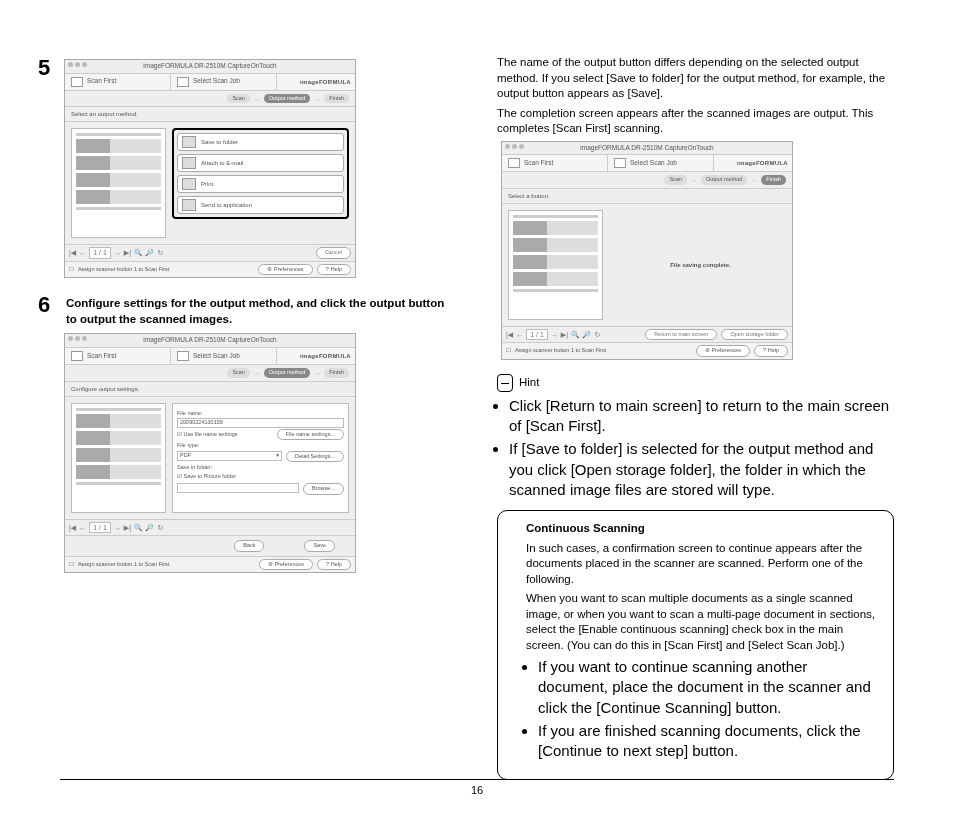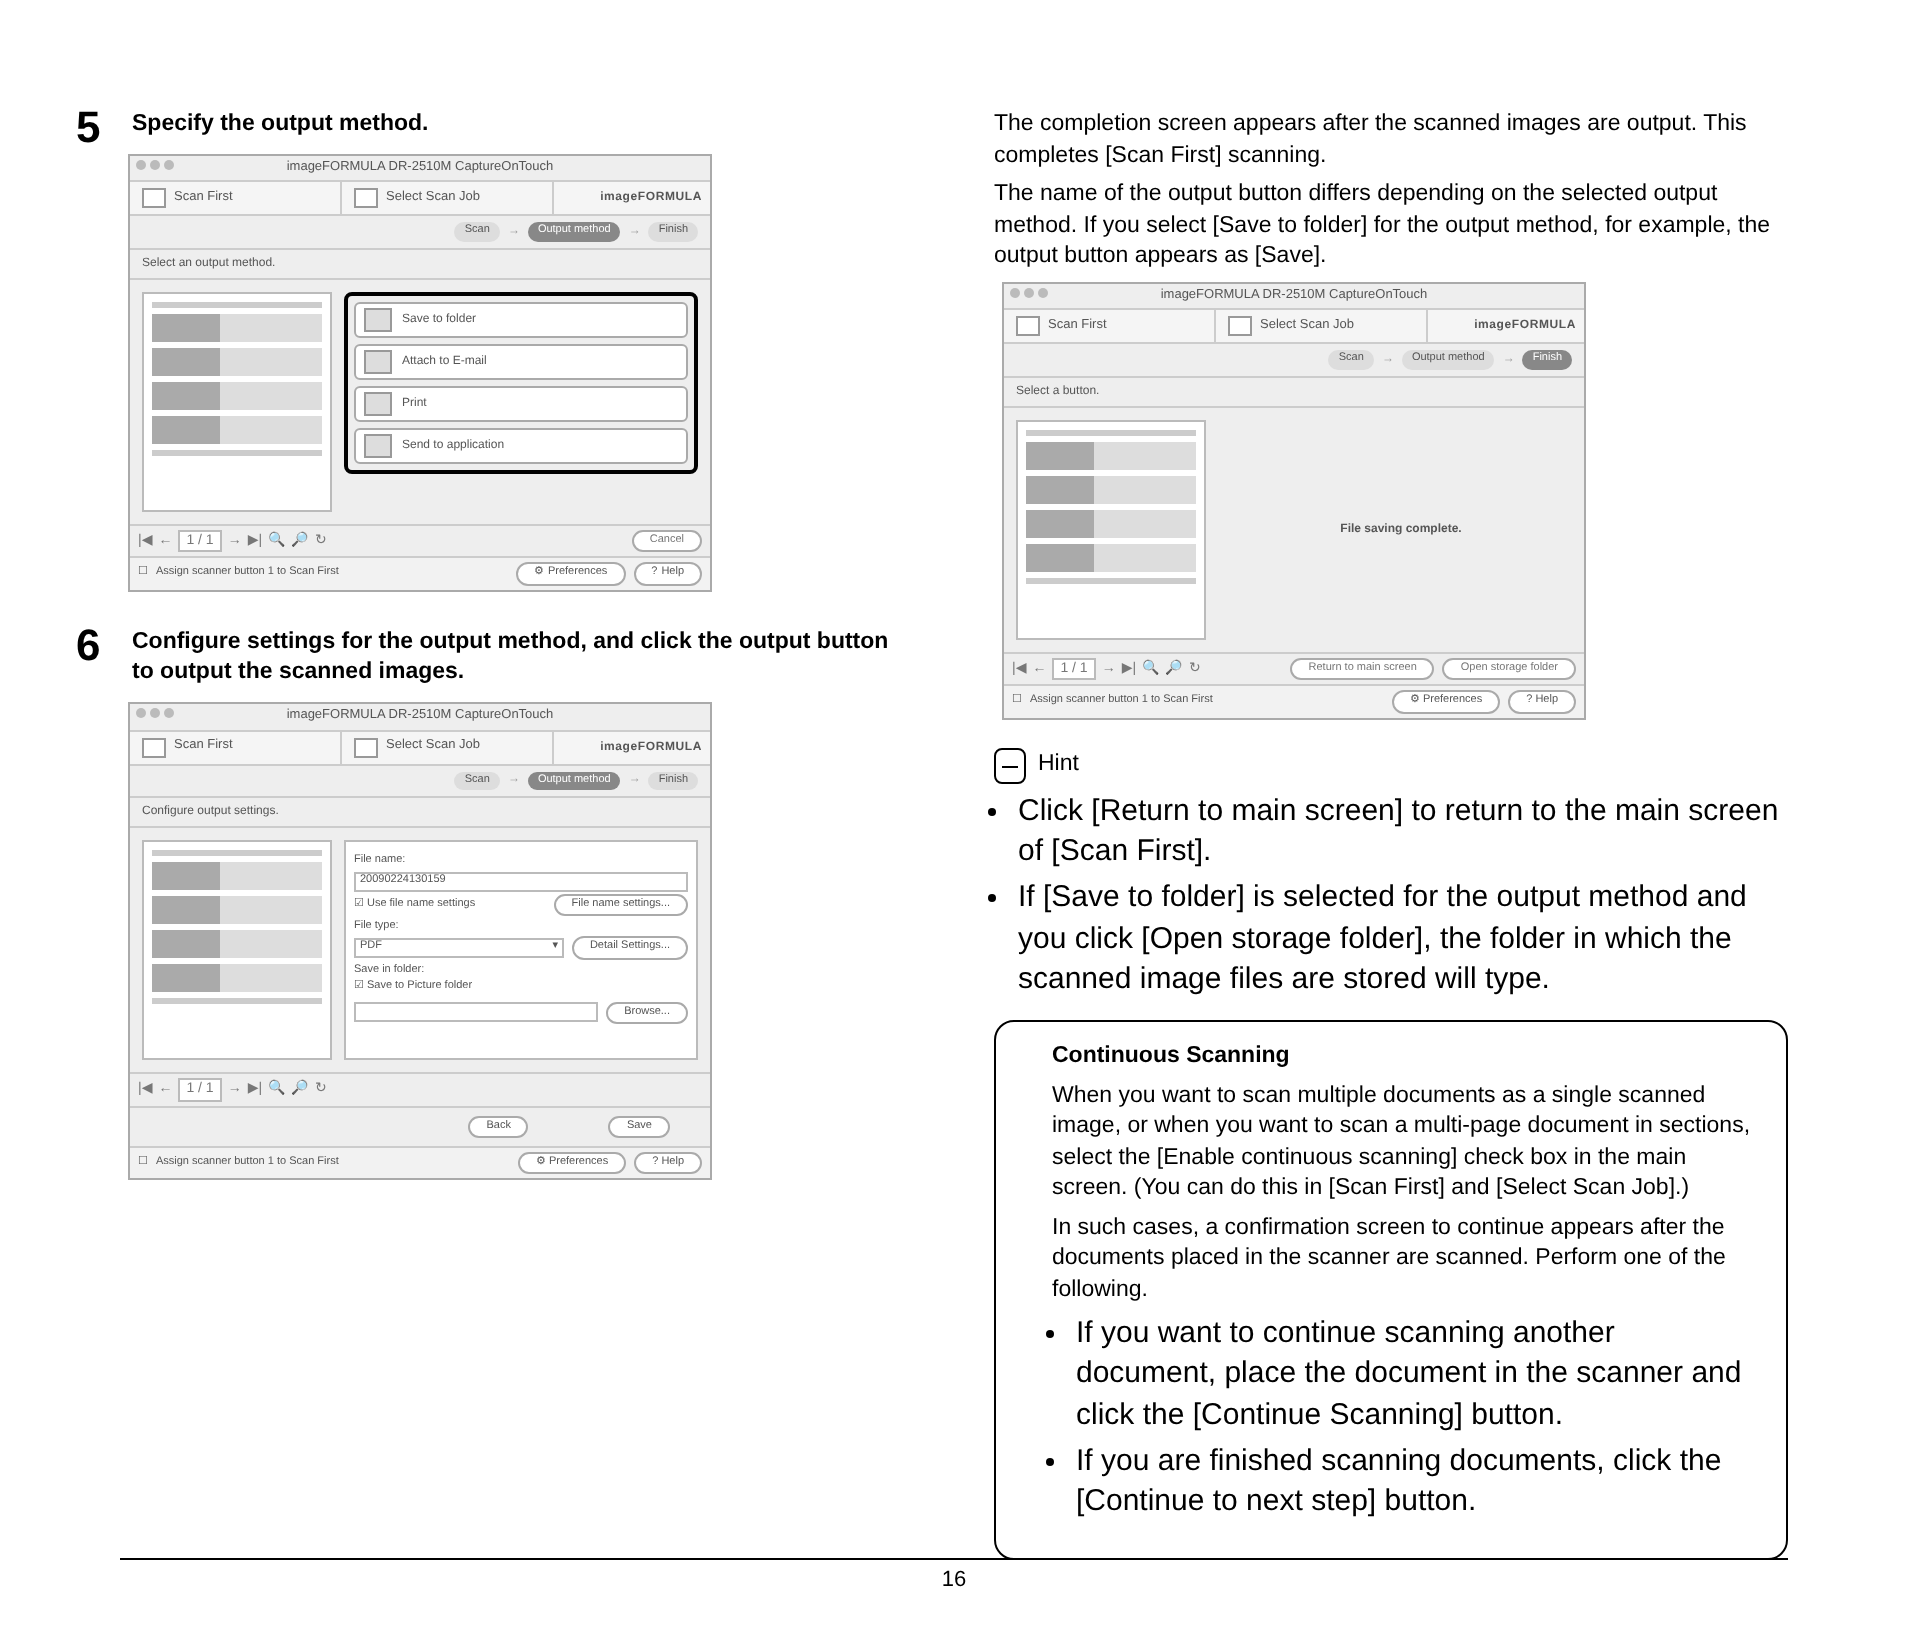--- a/index.html
+++ b/index.html
@@ -318,21 +318,20 @@
 </head>
 <body>
 
 <div class="page">
   <div class="columns">
 
     <div class="col">
 
       <div class="step">
         <div class="step-num">5</div>
-        <div class="step-title">Specify the output method.</div>
 
         <div class="shot">
           <div style="position:relative">
             <div class="traffic">
                 <span></span>
                 <span></span>
                 <span></span>
               </div>
             <div class="shot-title">imageFORMULA DR-2510M CaptureOnTouch</div>
           </div>
@@ -499,22 +498,22 @@
               <div class="mini-btn"><span>⚙ </span><span>Preferences</span></div>
               <div class="mini-btn"><span>? </span><span>Help</span></div>
             </div>
           </div>
         </div>
       </div>
 
     </div>
 
     <div class="col">
+      <div class="para">The name of the output button differs depending on the selected output method. If you select [Save to folder] for the output method, for example, the output button appears as [Save].</div>
       <div class="para">The completion screen appears after the scanned images are output. This completes [Scan First] scanning.</div>
-      <div class="para">The name of the output button differs depending on the selected output method. If you select [Save to folder] for the output method, for example, the output button appears as [Save].</div>
 
       <div class="shot">
         <div style="position:relative">
           <div class="traffic">
               <span></span>
               <span></span>
               <span></span>
             </div>
           <div class="shot-title">imageFORMULA DR-2510M CaptureOnTouch</div>
         </div>
@@ -576,22 +575,22 @@
         <div class="hint-icon"></div>
         <div class="hint-title">Hint</div>
       </div>
       <ul class="bullets">
         <li>Click [Return to main screen] to return to the main screen of [Scan First].</li>
         <li>If [Save to folder] is selected for the output method and you click [Open storage folder], the folder in which the scanned image files are stored will type.</li>
       </ul>
 
       <div class="box">
         <div class="box-title">Continuous Scanning</div>
+        <div class="para">In such cases, a confirmation screen to continue appears after the documents placed in the scanner are scanned. Perform one of the following.</div>
         <div class="para">When you want to scan multiple documents as a single scanned image, or when you want to scan a multi-page document in sections, select the [Enable continuous scanning] check box in the main screen. (You can do this in [Scan First] and [Select Scan Job].)</div>
-        <div class="para">In such cases, a confirmation screen to continue appears after the documents placed in the scanner are scanned. Perform one of the following.</div>
         <ul class="bullets">
           <li>If you want to continue scanning another document, place the document in the scanner and click the [Continue Scanning] button.</li>
           <li>If you are finished scanning documents, click the [Continue to next step] button.</li>
         </ul>
       </div>
     </div>
 
   </div>
 
   <div class="hr"></div>

